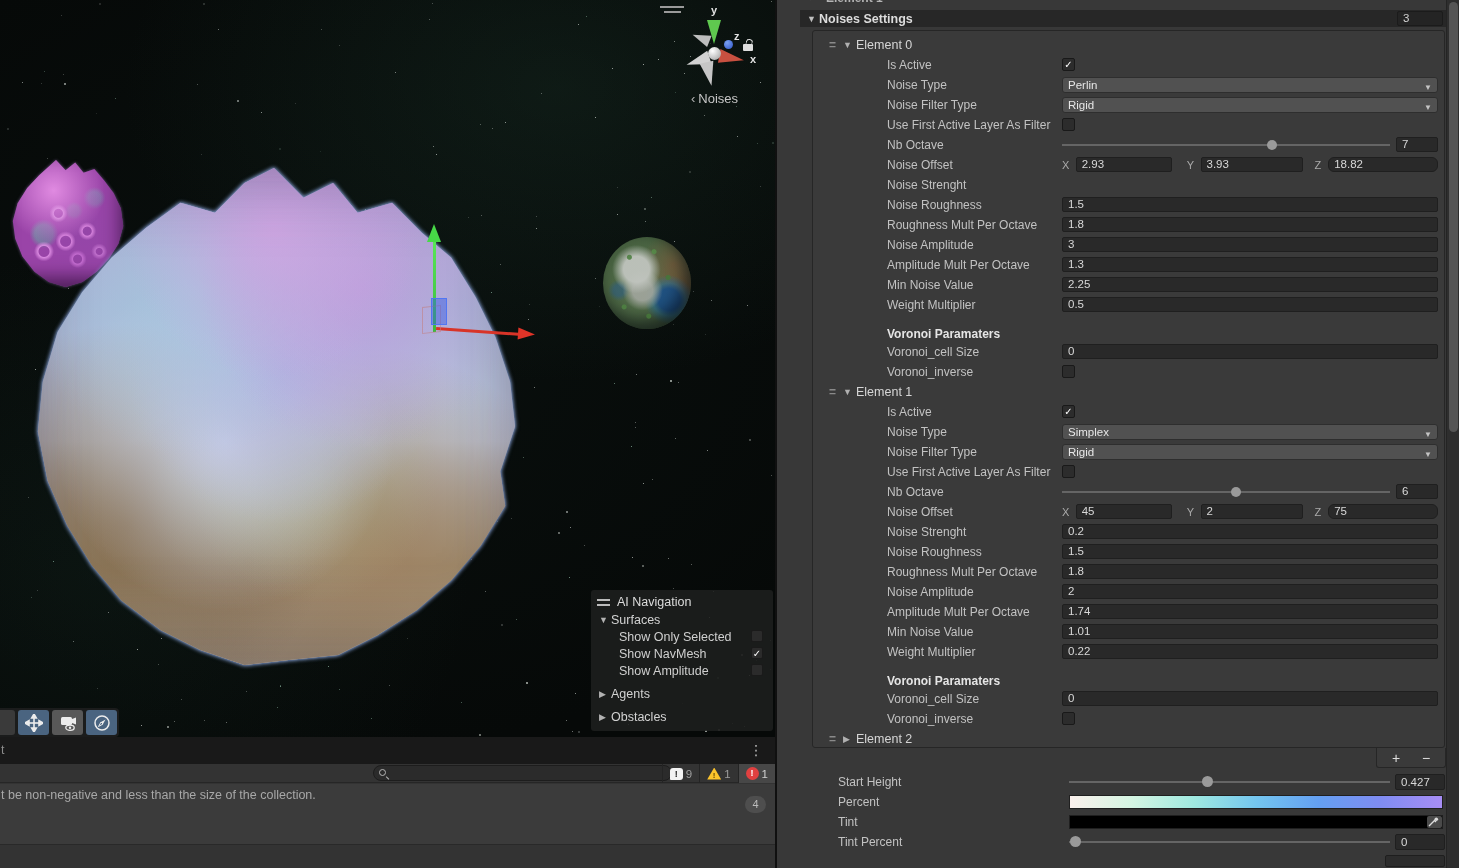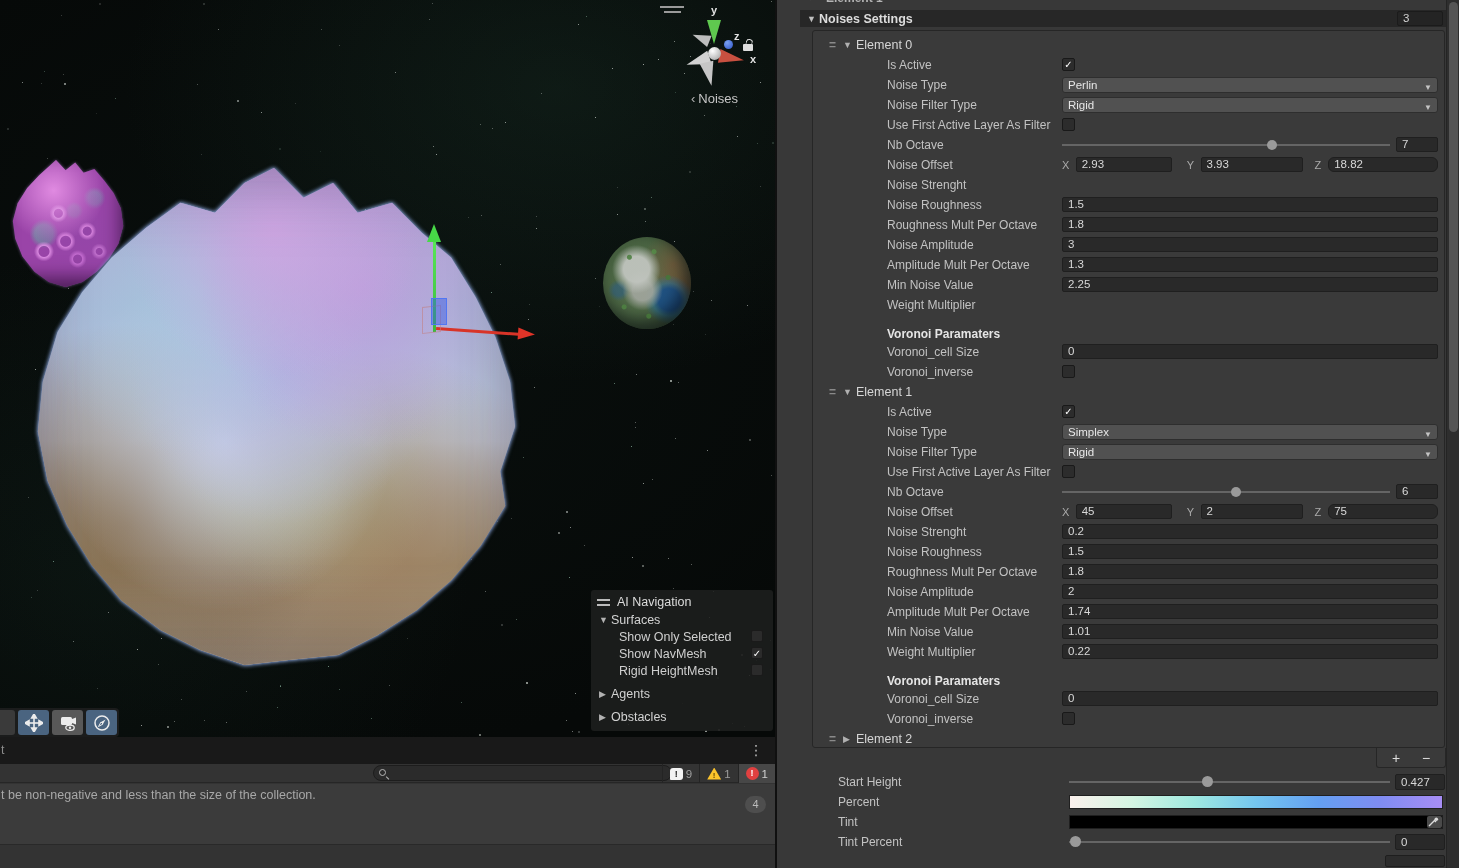--- a/index.html
+++ b/index.html
@@ -501,21 +501,21 @@
     </div>
     <div class="nav-row nav-sub">
       <span>Show Only Selected</span>
       <span class="nbox"></span>
     </div>
     <div class="nav-row nav-sub">
       <span>Show NavMesh</span>
       <span class="nbox">✓</span>
     </div>
     <div class="nav-row nav-sub">
-      <span>Rigid HeightMesh</span>
+      <span>Show Amplitude</span>
       <span class="nbox"></span>
     </div>
     <div class="nav-gap"></div>
     <div class="nav-row">
       <span class="nav-fold">▶</span>
       <span>Agents</span>
     </div>
     <div class="nav-gap"></div>
     <div class="nav-row">
       <span class="nav-fold">▶</span>
@@ -682,20 +682,23 @@
         </div>
       </div>
       <div class="row">
         <span class="flabel">Min Noise Value</span>
         <div class="ctrl">
           <div class="tfield">2.25</div>
         </div>
       </div>
       <div class="row">
         <span class="flabel">Weight Multiplier</span>
+        <div class="ctrl">
+          <div class="tfield">0.5</div>
+        </div>
       </div>
       <div class="spacer"></div>
       <div class="hrow">
         <span class="flabel bold">Voronoi Paramaters</span>
       </div>
       <div class="row">
         <span class="flabel">Voronoi_cell Size</span>
         <div class="ctrl">
           <div class="tfield">0</div>
         </div>

